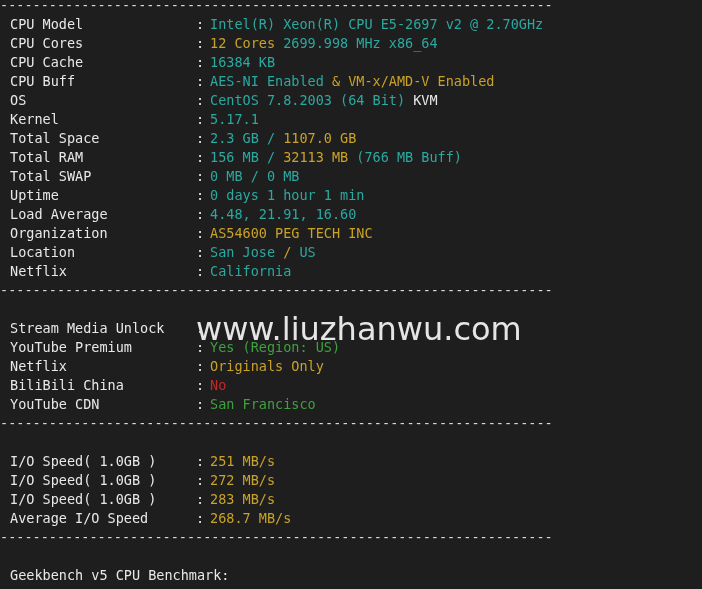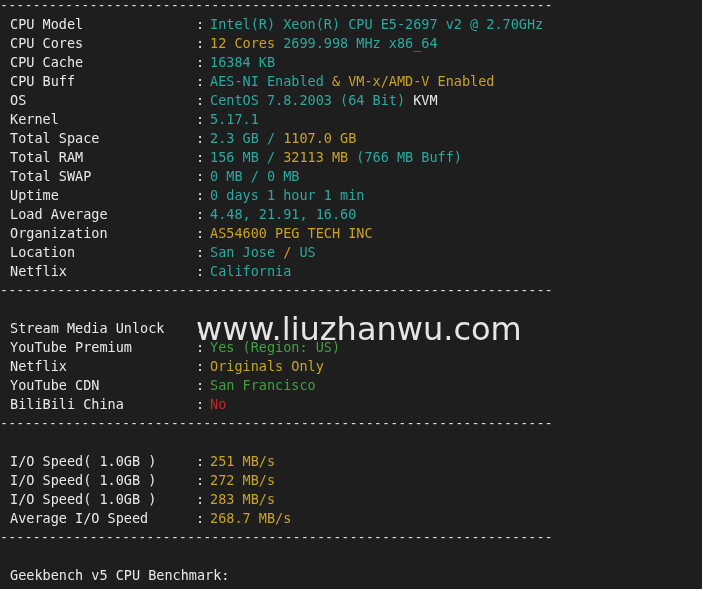--- a/index.html
+++ b/index.html
@@ -123,23 +123,23 @@
 
   <div class="sep">--------------------------------------------------------------------</div>
   <div class="blank"></div>
 
   <div class="row"><span class="lbl">Stream Media Unlock</span><span class="colon">:</span><span class="val c-teal"></span></div>
 
   <div class="row"><span class="lbl">YouTube Premium</span><span class="colon">:</span><span class="val c-green">Yes (Region: US)</span></div>
 
   <div class="row"><span class="lbl">Netflix</span><span class="colon">:</span><span class="val c-yellow">Originals Only</span></div>
 
+  <div class="row"><span class="lbl">BiliBili China</span><span class="colon">:</span><span class="val c-red">No</span></div>
+
   <div class="row"><span class="lbl">YouTube CDN</span><span class="colon">:</span><span class="val c-green">San Francisco</span></div>
-
-  <div class="row"><span class="lbl">BiliBili China</span><span class="colon">:</span><span class="val c-red">No</span></div>
 
   <div class="sep">--------------------------------------------------------------------</div>
   <div class="blank"></div>
 
   <div class="row"><span class="lbl">I/O Speed( 1.0GB )</span><span class="colon">:</span><span class="val c-yellow">251 MB/s</span></div>
 
   <div class="row"><span class="lbl">I/O Speed( 1.0GB )</span><span class="colon">:</span><span class="val c-yellow">272 MB/s</span></div>
 
   <div class="row"><span class="lbl">I/O Speed( 1.0GB )</span><span class="colon">:</span><span class="val c-yellow">283 MB/s</span></div>
 

